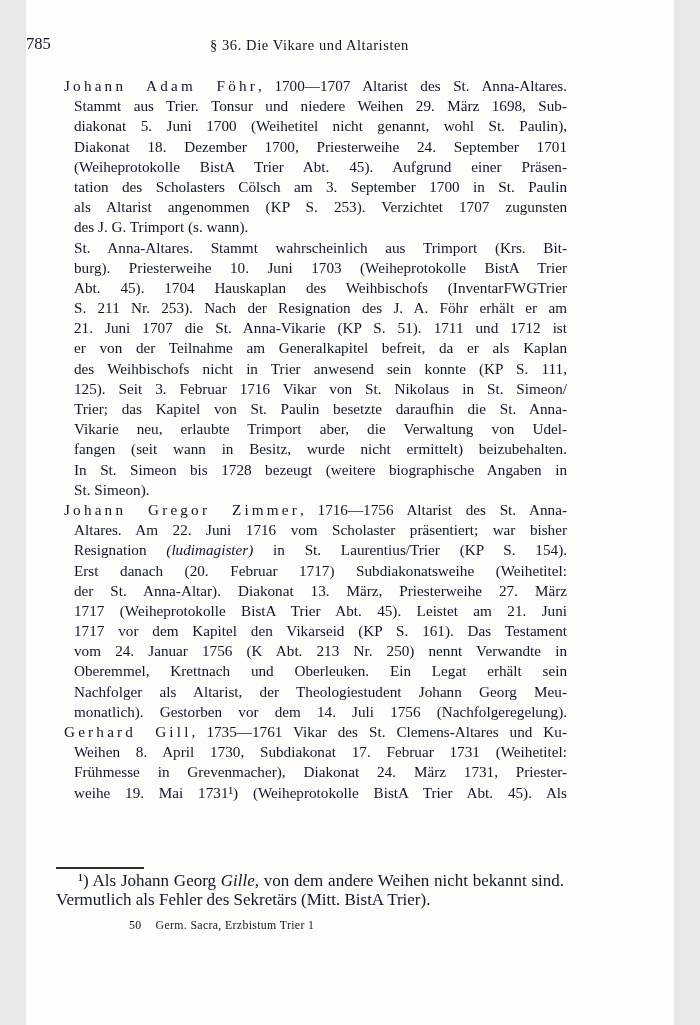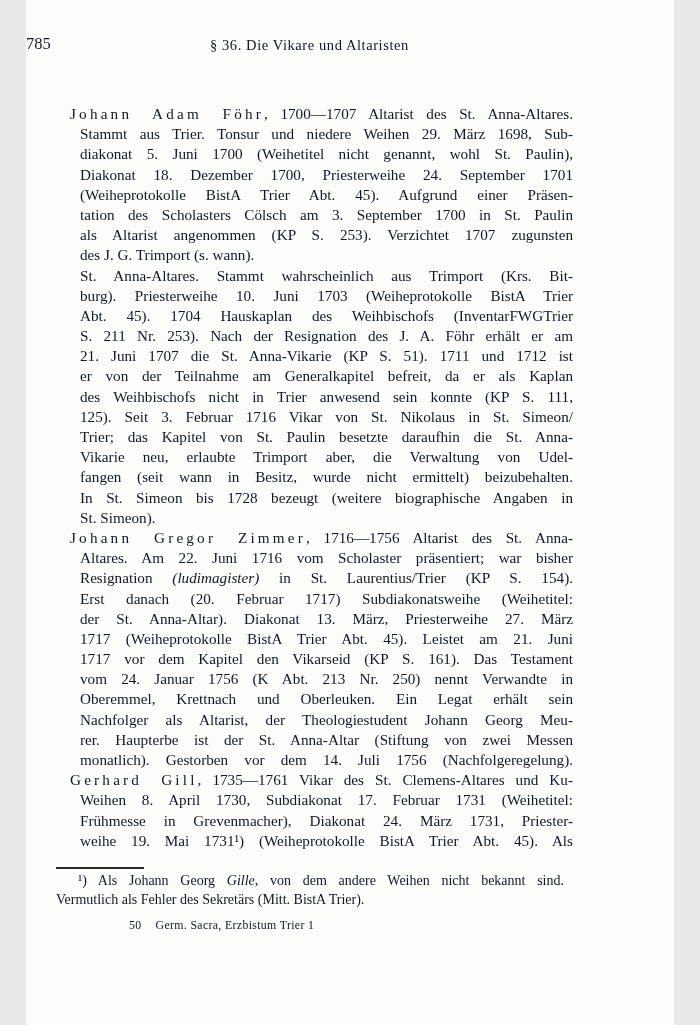--- a/index.html
+++ b/index.html
@@ -10,33 +10,33 @@
     overflow:hidden;
   }
   .header-title{
     position:absolute;left:184px;top:37px;
     font-size:14.5px;letter-spacing:0.04em;white-space:nowrap;
   }
   .page-number{
     position:absolute;left:0;top:34px;width:538px;
     font-size:16.5px;
   }
-  .body-text{position:absolute;left:44px;top:76px;width:503px;margin-top:28px;}
+  .body-text{position:absolute;left:38px;top:76px;width:503px;}
   .line{
     height:20.2px;line-height:20.2px;font-size:15.2px;
     overflow:hidden;white-space:nowrap;
   }
   .jl{text-align:justify;text-align-last:justify;white-space:normal;}
   .ln{text-align:left;text-align-last:left;}
   .cont{margin-left:10px;}
   .sp{letter-spacing:0.21em;word-spacing:0.32em;}
   .it{font-style:italic;}
   .fn-rule{position:absolute;left:30px;top:867px;width:88px;height:1.5px;background:#2a2a2a;}
   .footnote{position:absolute;left:30px;top:872px;width:508px;}
-  .fn-line{font-size:14px;line-height:18.6px;height:18.6px;overflow:hidden;}
+  .fn-line{font-size:17px;line-height:18.6px;height:18.6px;overflow:hidden;}
   .fn-first{padding-left:22px;}
   .footer-sig{position:absolute;left:55px;top:918px;font-size:11.8px;letter-spacing:0.03em;margin-left:48px;}
   .footer-sig .num{margin-right:14px;}
 </style>
 </head>
 <body>
 
 <div class="page">
 
   <div class="header-title">§ 36. Die Vikare und Altaristen</div>
@@ -75,21 +75,20 @@
       <div class="line jl"><span class="sp">Johann Gregor Zimmer</span><span>, 1716—1756 Altarist des St. Anna-</span></div>
       <div class="line cont jl"><span>Altares. Am 22. Juni 1716 vom Scholaster präsentiert; war bisher</span></div>
       <div class="line cont jl"><span>Resignation</span><span class="it"> (ludimagister)</span><span> in St. Laurentius/Trier (KP S. 154).</span></div>
       <div class="line cont jl"><span>Erst danach (20. Februar 1717) Subdiakonatsweihe (Weihetitel:</span></div>
       <div class="line cont jl"><span>der St. Anna-Altar). Diakonat 13. März, Priesterweihe 27. März</span></div>
       <div class="line cont jl"><span>1717 (Weiheprotokolle BistA Trier Abt. 45). Leistet am 21. Juni</span></div>
       <div class="line cont jl"><span>1717 vor dem Kapitel den Vikarseid (KP S. 161). Das Testament</span></div>
       <div class="line cont jl"><span>vom 24. Januar 1756 (K Abt. 213 Nr. 250) nennt Verwandte in</span></div>
       <div class="line cont jl"><span>Oberemmel, Krettnach und Oberleuken. Ein Legat erhält sein</span></div>
       <div class="line cont jl"><span>Nachfolger als Altarist, der Theologiestudent Johann Georg Meu-</span></div>
-      <div class="line cont jl"><span>rer. Haupterbe ist der St. Anna-Altar (Stiftung von zwei Messen</span></div>
       <div class="line cont jl"><span>monatlich). Gestorben vor dem 14. Juli 1756 (Nachfolgeregelung).</span></div>
     </div>
 
     <div class="para">
       <div class="line jl"><span class="sp">Gerhard Gill</span><span>, 1735—1761 Vikar des St. Clemens-Altares und Ku-</span></div>
       <div class="line cont jl"><span>Weihen 8. April 1730, Subdiakonat 17. Februar 1731 (Weihetitel:</span></div>
       <div class="line cont jl"><span>Frühmesse in Grevenmacher), Diakonat 24. März 1731, Priester-</span></div>
       <div class="line cont jl"><span>weihe 19. Mai 1731¹) (Weiheprotokolle BistA Trier Abt. 45). Als</span></div>
     </div>
 

